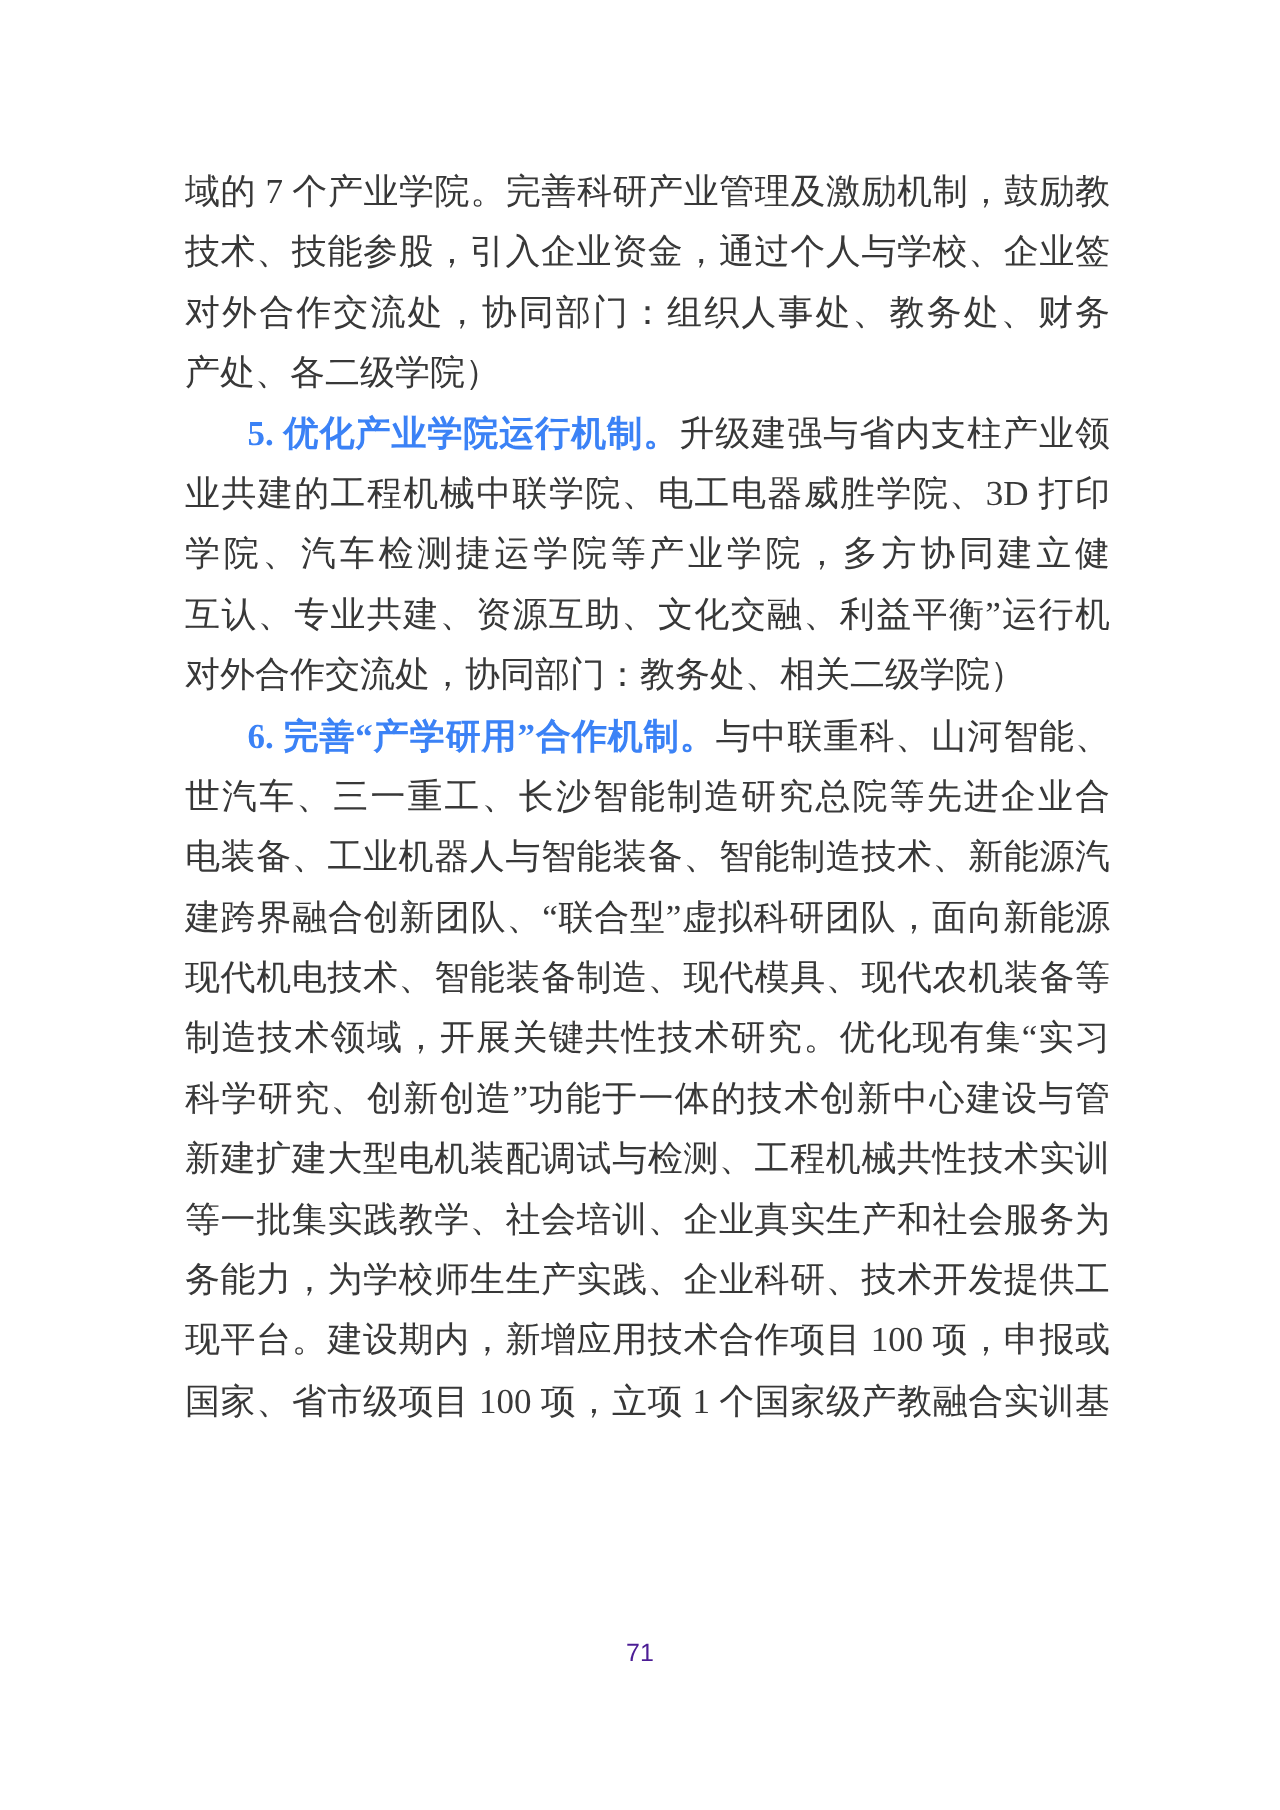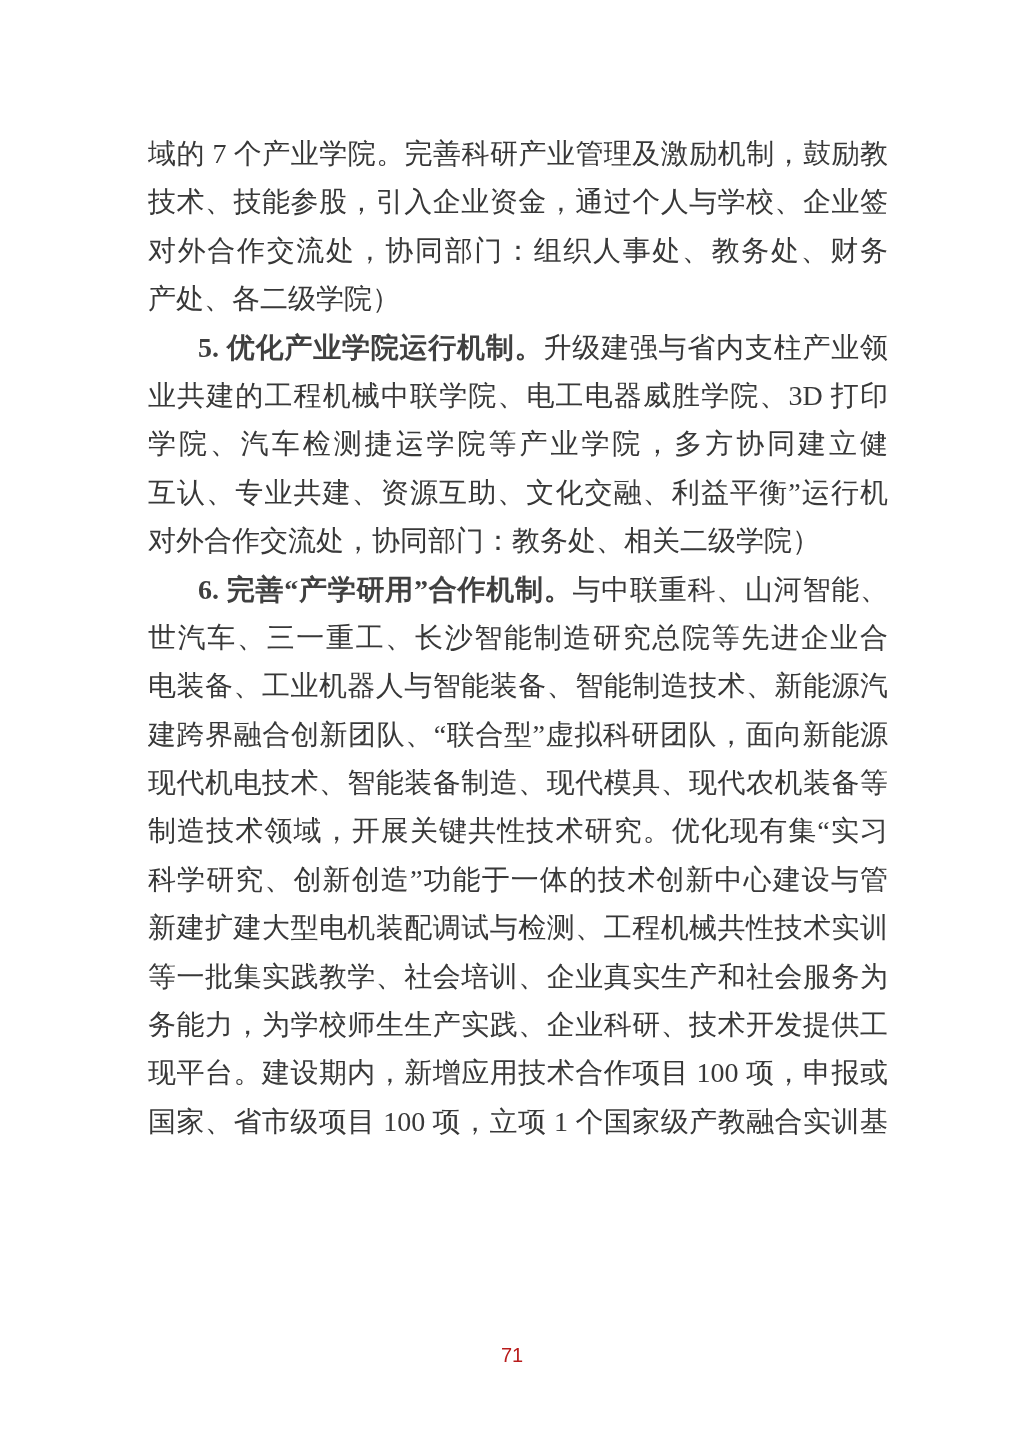--- a/index.html
+++ b/index.html
@@ -29,31 +29,31 @@
     overflow: hidden;
   }
   .line.para-end {
     text-align-last: left;
   }
   .line.indent {
     text-indent: 50px;
   }
   .bold {
     font-weight: bold;
-    color: #404040;
+    color: #3b82f6;
   }
   .page-number {
     position: absolute;
-    top: 1344px;
+    top: 1312px;
     left: 0;
     width: 100%;
     text-align: center;
     font-family: "Liberation Sans", "DejaVu Sans", sans-serif;
     font-size: 20px;
-    color: #b91c1c;
+    color: #4c1d95;
   }
 </style>
 </head>
 <body>
 
 <div class="page">
   <div class="text-block">
 
     <div class="line">域的 7 个产业学院。完善科研产业管理及激励机制，鼓励教师以</div>
     <div class="line">技术、技能参股，引入企业资金，通过个人与学校、企业签订合</div>

